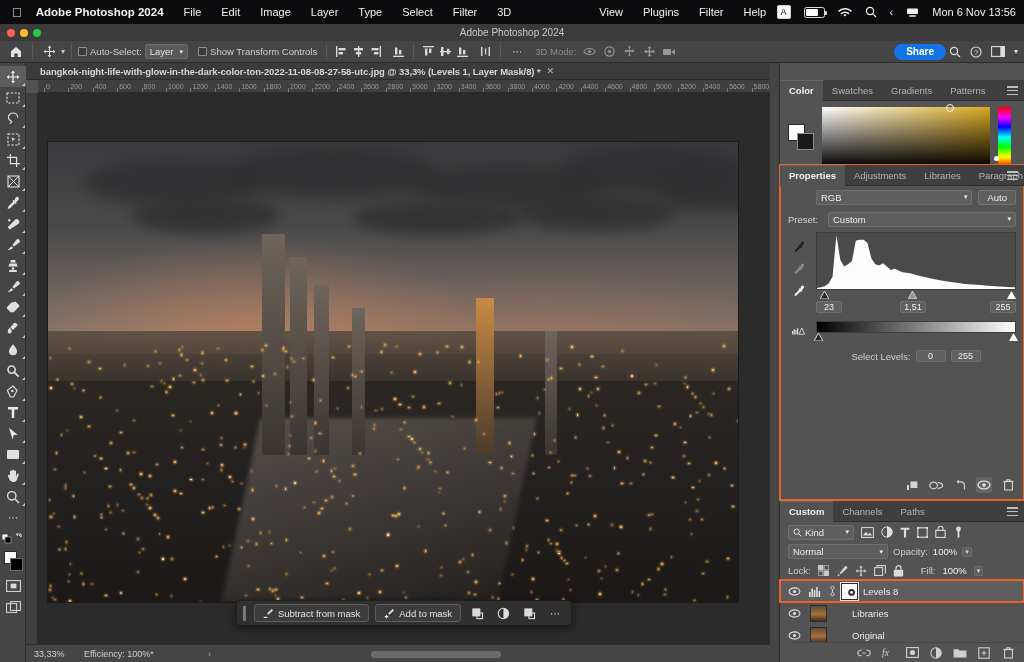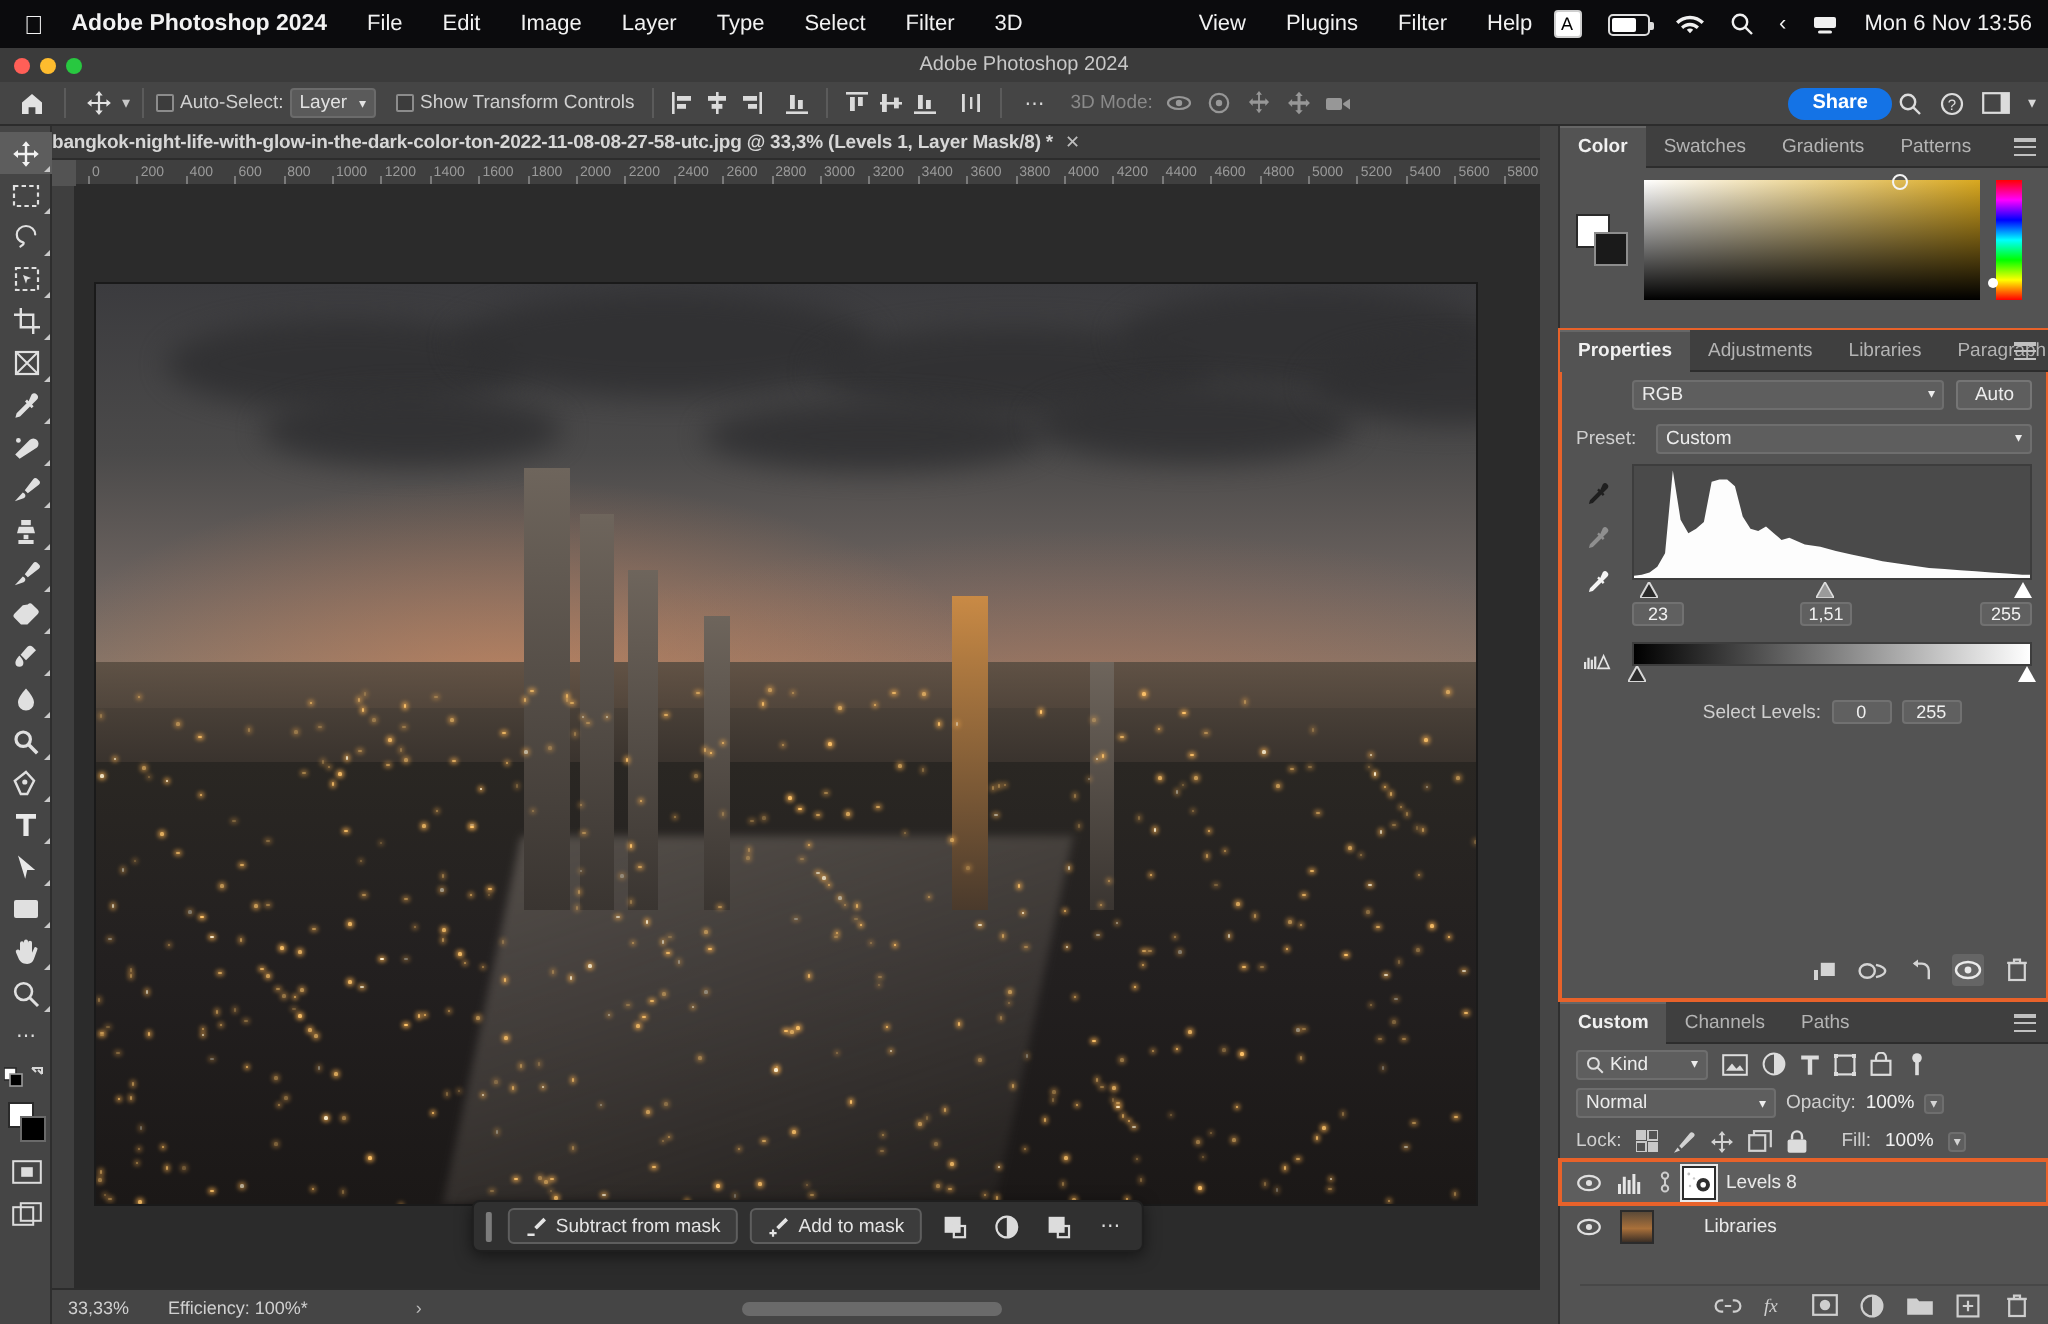--- a/index.html
+++ b/index.html
@@ -53,21 +53,21 @@
   .tool:after { content:""; position:absolute; right:1.5px; bottom:1.5px; width:0; height:0;
                 border-left:3px solid transparent; border-bottom:3px solid #c9c9c9; }
   .tool.nocorner:after { display:none; }
   .swatches { position:relative; width:26px; height:26px; margin:3px 0 0 0; }
   .swatches .fg { position:absolute; left:4px; top:2px; width:13px; height:13px; background:#fff; border:1px solid #2a2a2a;}
   .swatches .bg { position:absolute; left:10px; top:9px; width:13px; height:13px; background:#000; border:1px solid #6a6a6a;}
 
   
   .doctab { position:absolute; left:26px; top:63px; width:744px; height:17px; background:#3b3b3b;
             border-bottom:1px solid #2c2c2c; display:flex; align-items:center; }
-  .doctab .title { font-size:9.5px; color:#d6d6d6; font-weight:bold; letter-spacing:-0.1px;}
+  .doctab .title { font-size:9.5px; color:#d6d6d6; padding-left:14px; font-weight:bold; letter-spacing:-0.1px;}
   .tabclose { margin-left:6px; color:#bdbdbd; font-size:9px; }
 
   
   .ruler-h { position:absolute; left:38px; top:80px; width:732px; height:13px; background:#3f3f3f;
              border-bottom:1px solid #2b2b2b; overflow:hidden; }
   .ruler-v { position:absolute; left:26px; top:93px; width:12px; bottom:18px; background:#3f3f3f;
              border-right:1px solid #2b2b2b; }
   .rtick { position:absolute; top:3px; font-size:7px; color:#9a9a9a; }
   .rline { position:absolute; bottom:0; width:1px; height:4px; background:#7a7a7a; }
 
@@ -1105,21 +1105,21 @@
   <div class="statusbar">
     <span class="zoom">33,33%</span>
     <span>Efficiency: 100%*</span>
     <span style="margin-left:54px;color:#bcbcbc">›</span>
     <span class="scrollx"></span>
   </div>
 
   <div class="dock">
     <div class="collapsebar"></div>
 
-    <div class="panel" style="top:0;height:100px;">
+    <div class="panel" style="top:17px;height:100px;">
       <div class="ptabs">
         <span class="ptab active">Color</span>
         <span class="ptab">Swatches</span>
         <span class="ptab">Gradients</span>
         <span class="ptab">Patterns</span>
         <span class="pmenu">
             <i></i>
             <i></i>
             <i></i>
           </span>
@@ -1423,20 +1423,30 @@
         <span class="eye">
             <svg width="13" height="9" viewBox="0 0 14 10">
               <ellipse cx="7" cy="5" rx="6" ry="4" fill="none" stroke="#e0e0e0" stroke-width="1.2"></ellipse>
               <circle cx="7" cy="5" r="1.7" fill="#e0e0e0"></circle>
             </svg>
           </span>
         <span class="thumb ph" style="margin-left:3px"></span>
         <span class="lname" style="margin-left:20px">Libraries</span>
       </div>
 
+      <div class="layer">
+        <span class="eye">
+            <svg width="13" height="9" viewBox="0 0 14 10">
+              <ellipse cx="7" cy="5" rx="6" ry="4" fill="none" stroke="#e0e0e0" stroke-width="1.2"></ellipse>
+              <circle cx="7" cy="5" r="1.7" fill="#e0e0e0"></circle>
+            </svg>
+          </span>
+        <span class="thumb ph" style="margin-left:3px"></span>
+        <span class="lname" style="margin-left:20px">Original</span>
+      </div>
 
       <div class="lfooter">
         <span class="lfico">
             <svg width="14" height="8" viewBox="0 0 14 8">
               <path d="M5.4 4H8.6M4.6 1.2h-1a2.8 2.8 0 0 0 0 5.6h1M9.4 1.2h1a2.8 2.8 0 0 1 0 5.6h-1" fill="none" stroke="#cfcfcf" stroke-width="1.1"></path>
             </svg>
           </span>
         <span class="lfico">
             <svg width="14" height="11" viewBox="0 0 14 11">
               <text x="1" y="9" font-size="9.5" font-style="italic" font-family="Liberation Serif" fill="#cfcfcf">fx</text>

